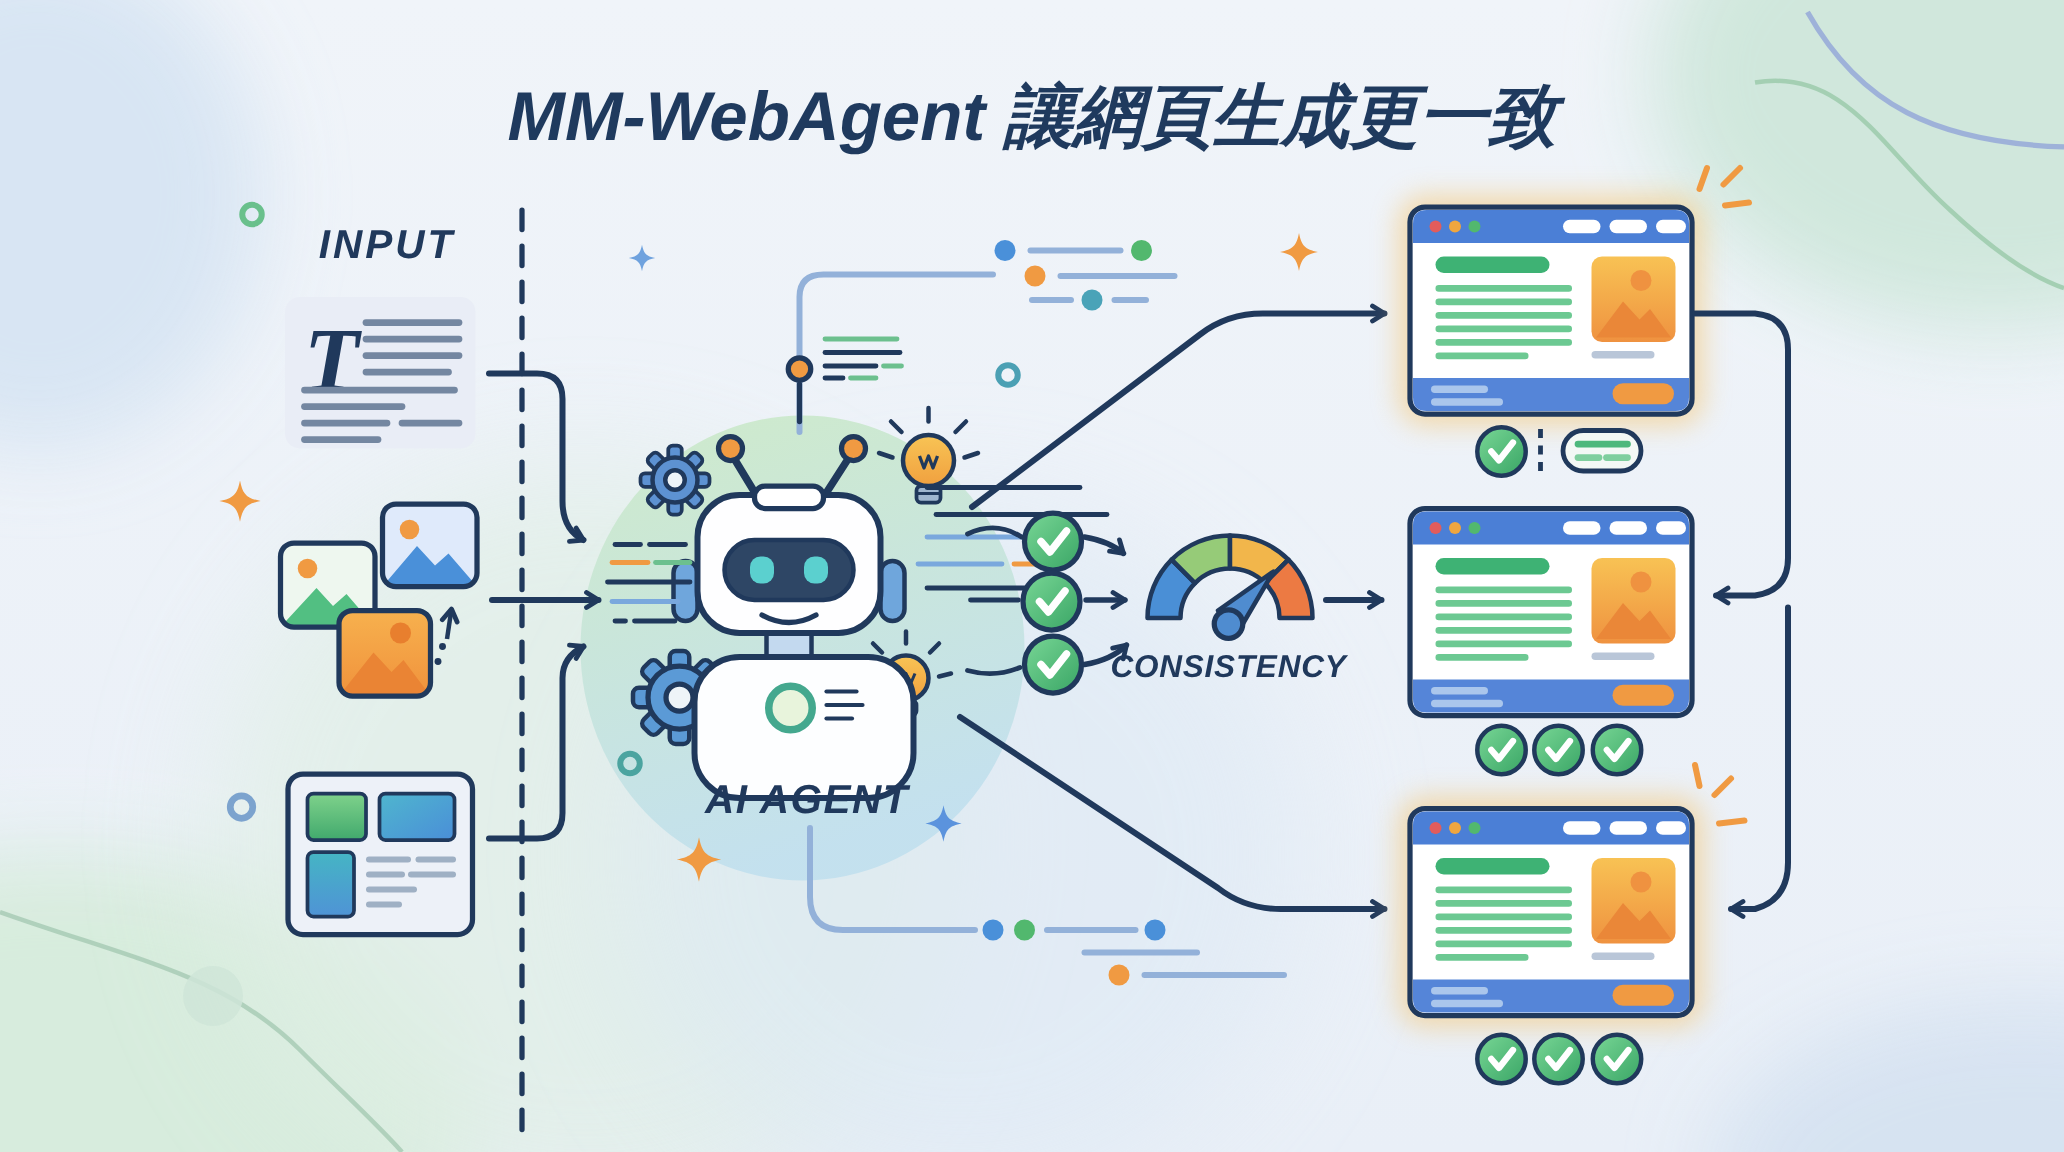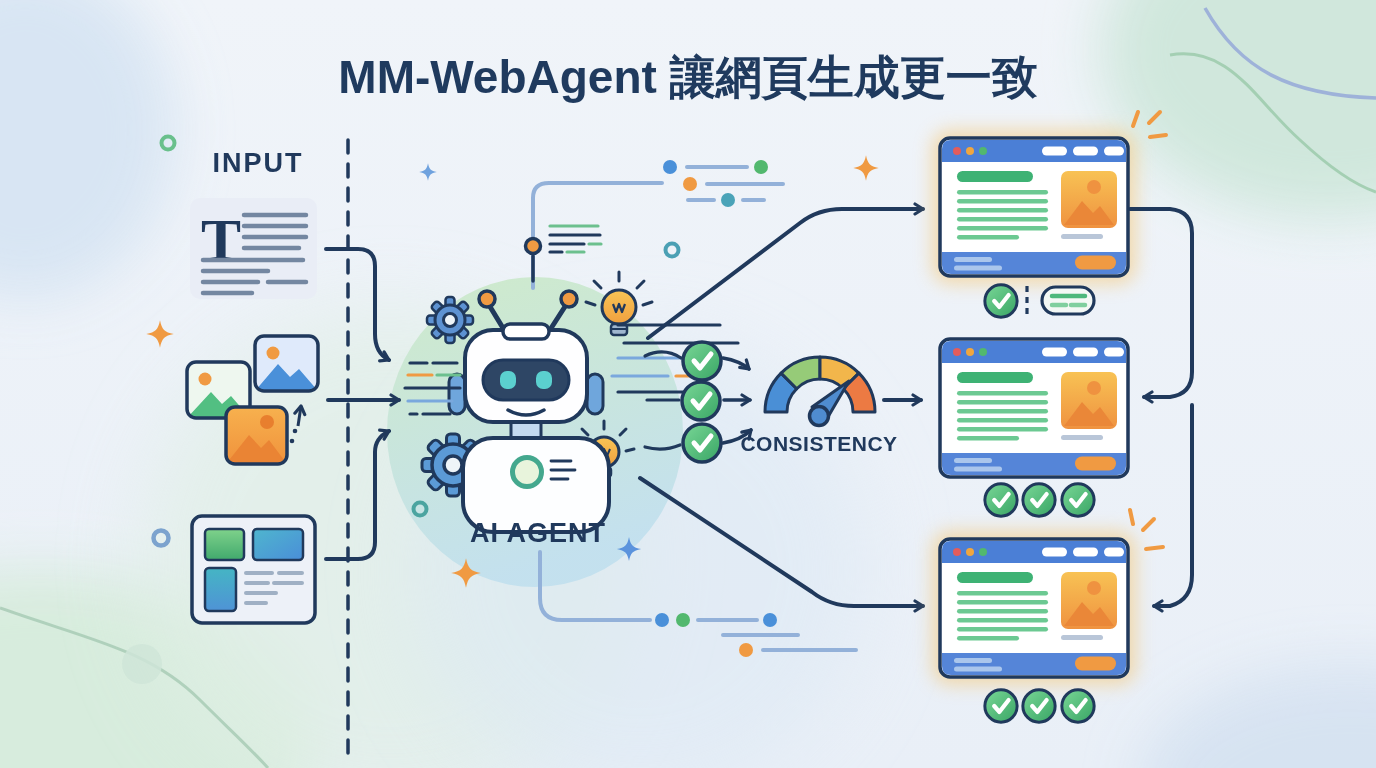--- a/index.html
+++ b/index.html
@@ -1,19 +1,20 @@
 <!DOCTYPE html>
 <html style="--navy: #20395c; --title-text: #1f3a5e; --accent-blue: #4a90d9; --accent-green: #42ab70; --accent-orange: #f09a42; --light-blue-line: #93b1d9; --teal: #4aa3b8; --window-bar-blue: #4b7fd6; --window-footer-blue: #5585d8; --gauge-blue: #4a8fd6; --gauge-green: #96cb78; --gauge-yellow: #f2b64b; --gauge-orange: #ec7a43; --glow-yellow: #f5c46d; --check-green-1: #79d796; --check-green-2: #39a565;"><head>
 <meta charset="utf-8">
 <style>
   html,body{margin:0;padding:0;background:#dfe6ee;}
   .canvas{
     position:relative;width:1376px;height:768px;overflow:hidden;
     background:linear-gradient(180deg,#f0f4f9 0%,#e9eff7 100%);
     font-family:"Liberation Sans", sans-serif;
+    font-style:italic;
   }
   svg{display:block}
   text{font-family:"Liberation Sans", sans-serif;}
   .serifT{font-family:"Liberation Serif", serif;}
 </style>
 </head>
 <body>
 
 <div class="canvas">
 <svg width="1376" height="768" viewBox="0 0 1376 768">

